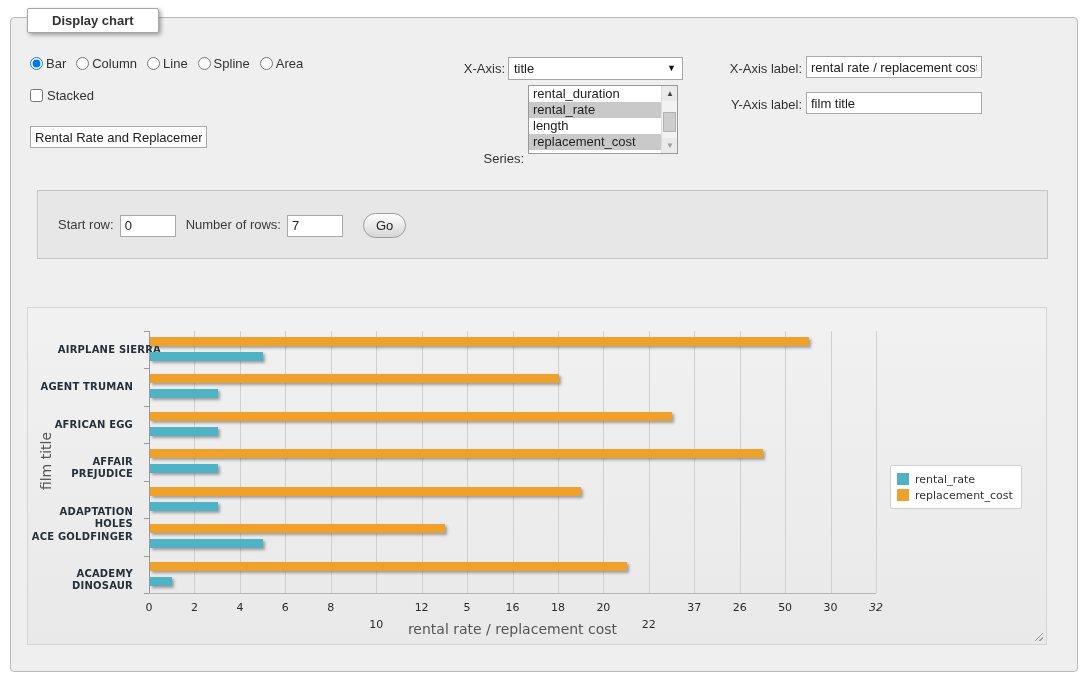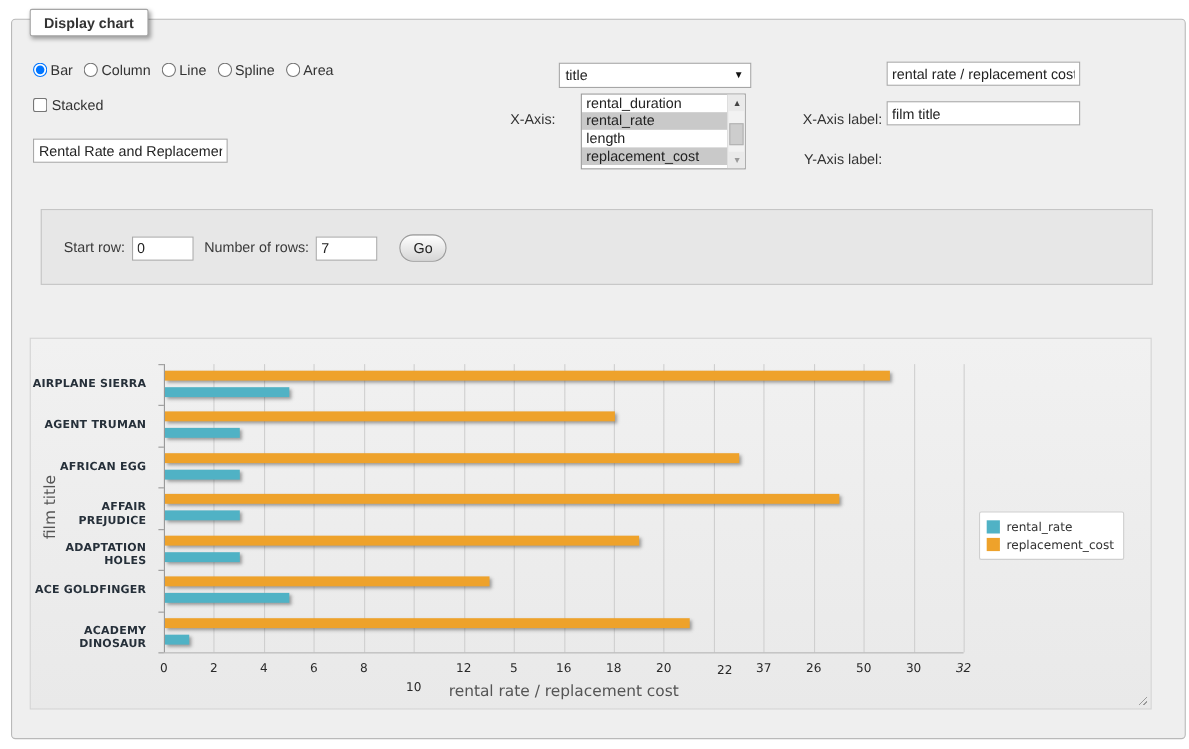--- a/index.html
+++ b/index.html
@@ -3,36 +3,36 @@
 <meta charset="utf-8">
 <style>
   * { box-sizing: border-box; }
   html,body { margin:0; padding:0; background:#fff; }
   body { width:1081px; height:681px; font-family:"Liberation Sans", sans-serif; font-size:13px; color:#333; position:relative; overflow:hidden; }
 
   .fieldset { position:absolute; left:10px; top:17px; width:1068px; height:655px;
     background:#efefef; border:1px solid #b9b9b9; border-radius:4px; }
 
   .legend-box { position:absolute; left:27px; top:8px; background:#fff; border:1px solid #a5a5a5;
-    border-radius:2px; padding:4px 12px; font-weight:bold; color:#333;
+    border-radius:2px; padding:4px 24px; font-weight:bold; color:#333;
     box-shadow:2px 2px 4px rgba(0,0,0,0.35); z-index:5; }
 
   
   .radio-row { position:absolute; left:30px; top:56px; }
   .radio-row label { margin-right:10px; color:#333; }
   .radio-row input { vertical-align:-2px; margin:0 3px 0 0; }
   .stacked-row { position:absolute; left:30px; top:88px; }
   .stacked-row input { vertical-align:-2px; margin:0 4px 0 0; }
 
   input[type=text] { border:1px solid #a9a9a9; background:#fff; height:22px; padding:2px 4px;
     font-family:"Liberation Sans", sans-serif; font-size:13px; color:#222; }
 
   .title-input { position:absolute; left:30px; top:126px; width:177px; }
 
-  .lbl { position:absolute; text-align:right; color:#333;margin-top:40px; }
+  .lbl { position:absolute; text-align:right; color:#333; }
   .xaxis-lbl { left:420px; top:61px; width:85px; }
   .series-lbl { left:440px; top:151px; width:84px; }
   .xlabel-lbl { left:722px; top:61px; width:80px; }
   .ylabel-lbl { left:722px; top:97px; width:80px; }
 
   .select-box { position:absolute; left:508px; top:57px; width:175px; height:23px; background:#fff;
     border:1px solid #a6a6a6; padding:3px 18px 0 5px; color:#222; }
   .select-box .arrow { position:absolute; right:6px; top:5px; font-size:9px; color:#111; }
 
   .listbox { position:absolute; left:528px; top:85px; width:150px; height:69px; background:#fff;
@@ -151,51 +151,51 @@
       <div class="xtick-label" style="left: 393.625px; top: 293px;">12</div>
       <div class="gridline" style="left: 439.062px; top: 23px; height: 262px;"></div>
       <div class="xtick-label" style="left: 439.062px; top: 293px;">5</div>
       <div class="gridline" style="left: 484.5px; top: 23px; height: 262px;"></div>
       <div class="xtick-label" style="left: 484.5px; top: 293px;">16</div>
       <div class="gridline" style="left: 529.938px; top: 23px; height: 262px;"></div>
       <div class="xtick-label" style="left: 529.938px; top: 293px;">18</div>
       <div class="gridline" style="left: 575.375px; top: 23px; height: 262px;"></div>
       <div class="xtick-label" style="left: 575.375px; top: 293px;">20</div>
       <div class="gridline" style="left: 620.812px; top: 23px; height: 262px;"></div>
-      <div class="xtick-label" style="left: 620.812px; top: 295px; text-align: right;">22</div>
+      <div class="xtick-label" style="left: 620.812px; top: 310px;">22</div>
       <div class="gridline" style="left: 666.25px; top: 23px; height: 262px;"></div>
       <div class="xtick-label" style="left: 666.25px; top: 293px;">37</div>
       <div class="gridline" style="left: 711.688px; top: 23px; height: 262px;"></div>
       <div class="xtick-label" style="left: 711.688px; top: 293px;">26</div>
       <div class="gridline" style="left: 757.125px; top: 23px; height: 262px;"></div>
       <div class="xtick-label" style="left: 757.125px; top: 293px;">50</div>
       <div class="gridline" style="left: 802.562px; top: 23px; height: 262px;"></div>
       <div class="xtick-label" style="left: 802.562px; top: 293px;">30</div>
       <div class="gridline" style="left: 848px; top: 23px; height: 262px;"></div>
       <div class="xtick-label" style="left: 848px; top: 293px; font-style: italic;">32</div>
       <div class="axis-bottom" style="left: 121px; top: 285px; width: 727px;"></div>
       <div class="axis-left" style="left: 121px; top: 23px; height: 262px;"></div>
       <div class="ytick" style="left: 116px; top: 23px; width: 5px;"></div>
-      <div class="cat-label" style="top: 36px;">AIRPLANE SIERRA</div>
+      <div class="cat-label" style="top: 36px; margin-left: 28px;">AIRPLANE SIERRA</div>
       <div class="bar" style="left: 122px; top: 29px; width: 659px; background: rgb(238, 162, 43);"></div>
       <div class="bar" style="left: 122px; top: 44px; width: 113px; background: rgb(80, 178, 197);"></div>
       <div class="ytick" style="left: 116px; top: 60px; width: 5px;"></div>
       <div class="cat-label" style="top: 73px;">AGENT TRUMAN</div>
       <div class="bar" style="left: 122px; top: 66px; width: 409px; background: rgb(238, 162, 43);"></div>
       <div class="bar" style="left: 122px; top: 81px; width: 68px; background: rgb(80, 178, 197);"></div>
       <div class="ytick" style="left: 116px; top: 98px; width: 5px;"></div>
       <div class="cat-label" style="top: 111px;">AFRICAN EGG</div>
       <div class="bar" style="left: 122px; top: 104px; width: 522px; background: rgb(238, 162, 43);"></div>
       <div class="bar" style="left: 122px; top: 119px; width: 68px; background: rgb(80, 178, 197);"></div>
       <div class="ytick" style="left: 116px; top: 135px; width: 5px;"></div>
       <div class="cat-label" style="top: 148px;">AFFAIR PREJUDICE</div>
       <div class="bar" style="left: 122px; top: 141px; width: 613px; background: rgb(238, 162, 43);"></div>
       <div class="bar" style="left: 122px; top: 156px; width: 68px; background: rgb(80, 178, 197);"></div>
       <div class="ytick" style="left: 116px; top: 173px; width: 5px;"></div>
-      <div class="cat-label" style="top: 185px;">ADAPTATION HOLES</div>
+      <div class="cat-label" style="top: 198px;">ADAPTATION HOLES</div>
       <div class="bar" style="left: 122px; top: 179px; width: 431px; background: rgb(238, 162, 43);"></div>
       <div class="bar" style="left: 122px; top: 194px; width: 68px; background: rgb(80, 178, 197);"></div>
       <div class="ytick" style="left: 116px; top: 210px; width: 5px;"></div>
       <div class="cat-label" style="top: 223px;">ACE GOLDFINGER</div>
       <div class="bar" style="left: 122px; top: 216px; width: 295px; background: rgb(238, 162, 43);"></div>
       <div class="bar" style="left: 122px; top: 231px; width: 113px; background: rgb(80, 178, 197);"></div>
       <div class="ytick" style="left: 116px; top: 248px; width: 5px;"></div>
       <div class="cat-label" style="top: 260px;">ACADEMY DINOSAUR</div>
       <div class="bar" style="left: 122px; top: 254px; width: 477px; background: rgb(238, 162, 43);"></div>
       <div class="bar" style="left: 122px; top: 269px; width: 22px; background: rgb(80, 178, 197);"></div>

